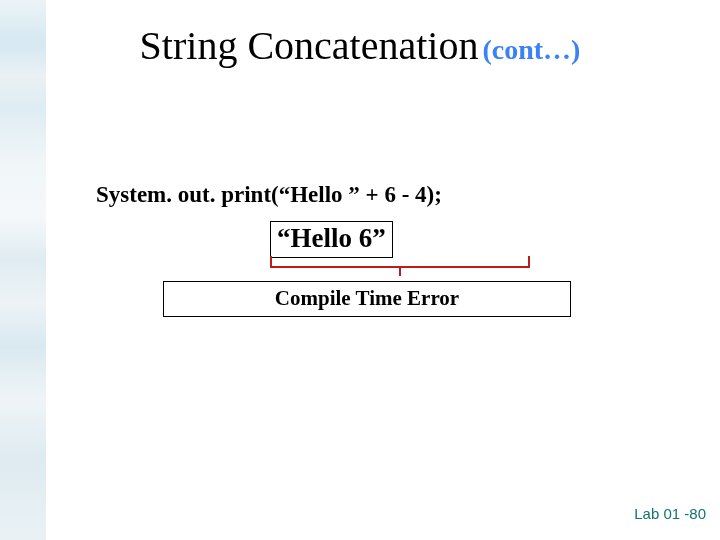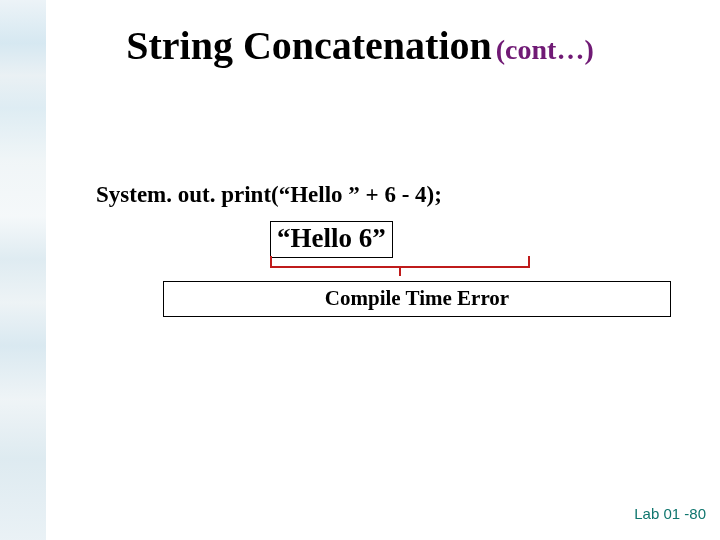--- a/index.html
+++ b/index.html
@@ -30,28 +30,28 @@
     padding: 0;
   }
   .title-row {
     position: absolute;
     top: 22px;
     left: 0; right: 0;
     text-align: center;
     white-space: nowrap;
   }
   .title-main {
-    font-weight: bold;
+    font-weight: normal;
     font-size: 40px;
     color: #000;
   }
   .title-sub {
     font-weight: bold;
     font-size: 28px;
-    color: #701a75;
+    color: #3b82f6;
   }
   .code-line {
     position: absolute;
     top: 182px;
     left: 96px;
     font-weight: bold;
     font-size: 23px;
     color: #000;
     white-space: nowrap;
   }
@@ -74,21 +74,21 @@
     height: 22px;
   }
   .bracket .h { position:absolute; left:0; right:0; top:10px; height:2px; background:#bf1b1b; }
   .bracket .l { position:absolute; left:0; top:0; width:2px; height:12px; background:#bf1b1b; }
   .bracket .r { position:absolute; right:0; top:0; width:2px; height:12px; background:#bf1b1b; }
   .bracket .m { position:absolute; left:50%; margin-left:-1px; top:10px; width:2px; height:10px; background:#bf1b1b; }
   .error-box {
     position: absolute;
     top: 281px;
     left: 163px;
-    width: 508px;
+    width: 408px;
     background: #fff;
     border: 1px solid #000;
     text-align: center;
     padding: 3px 6px 5px 6px;
     font-weight: bold;
     font-size: 21px;
     line-height: 1.25;
   }
   .footer {
     position: absolute;

